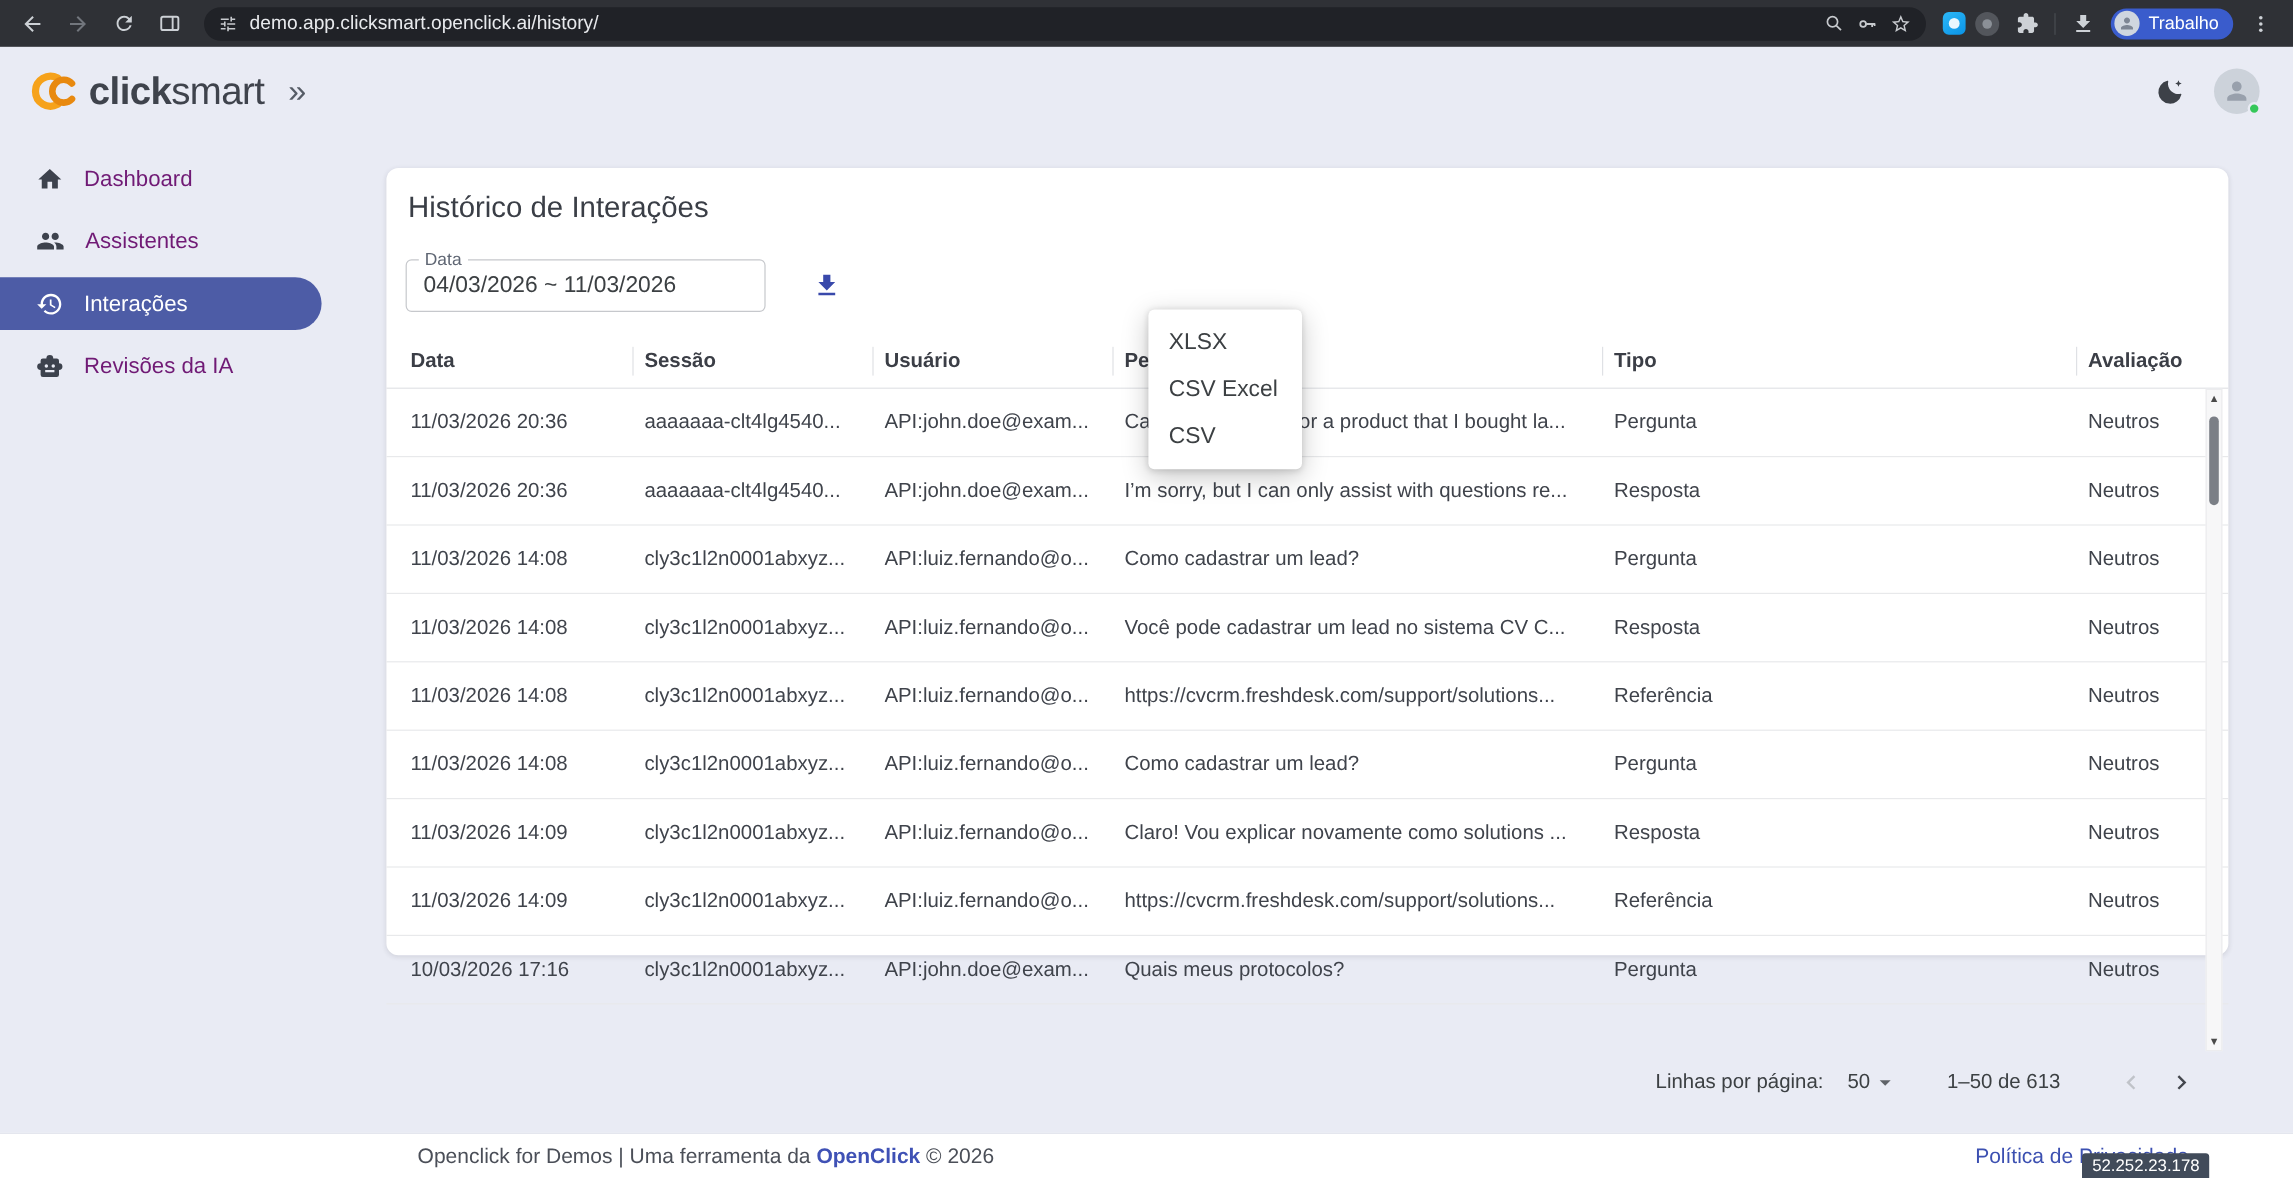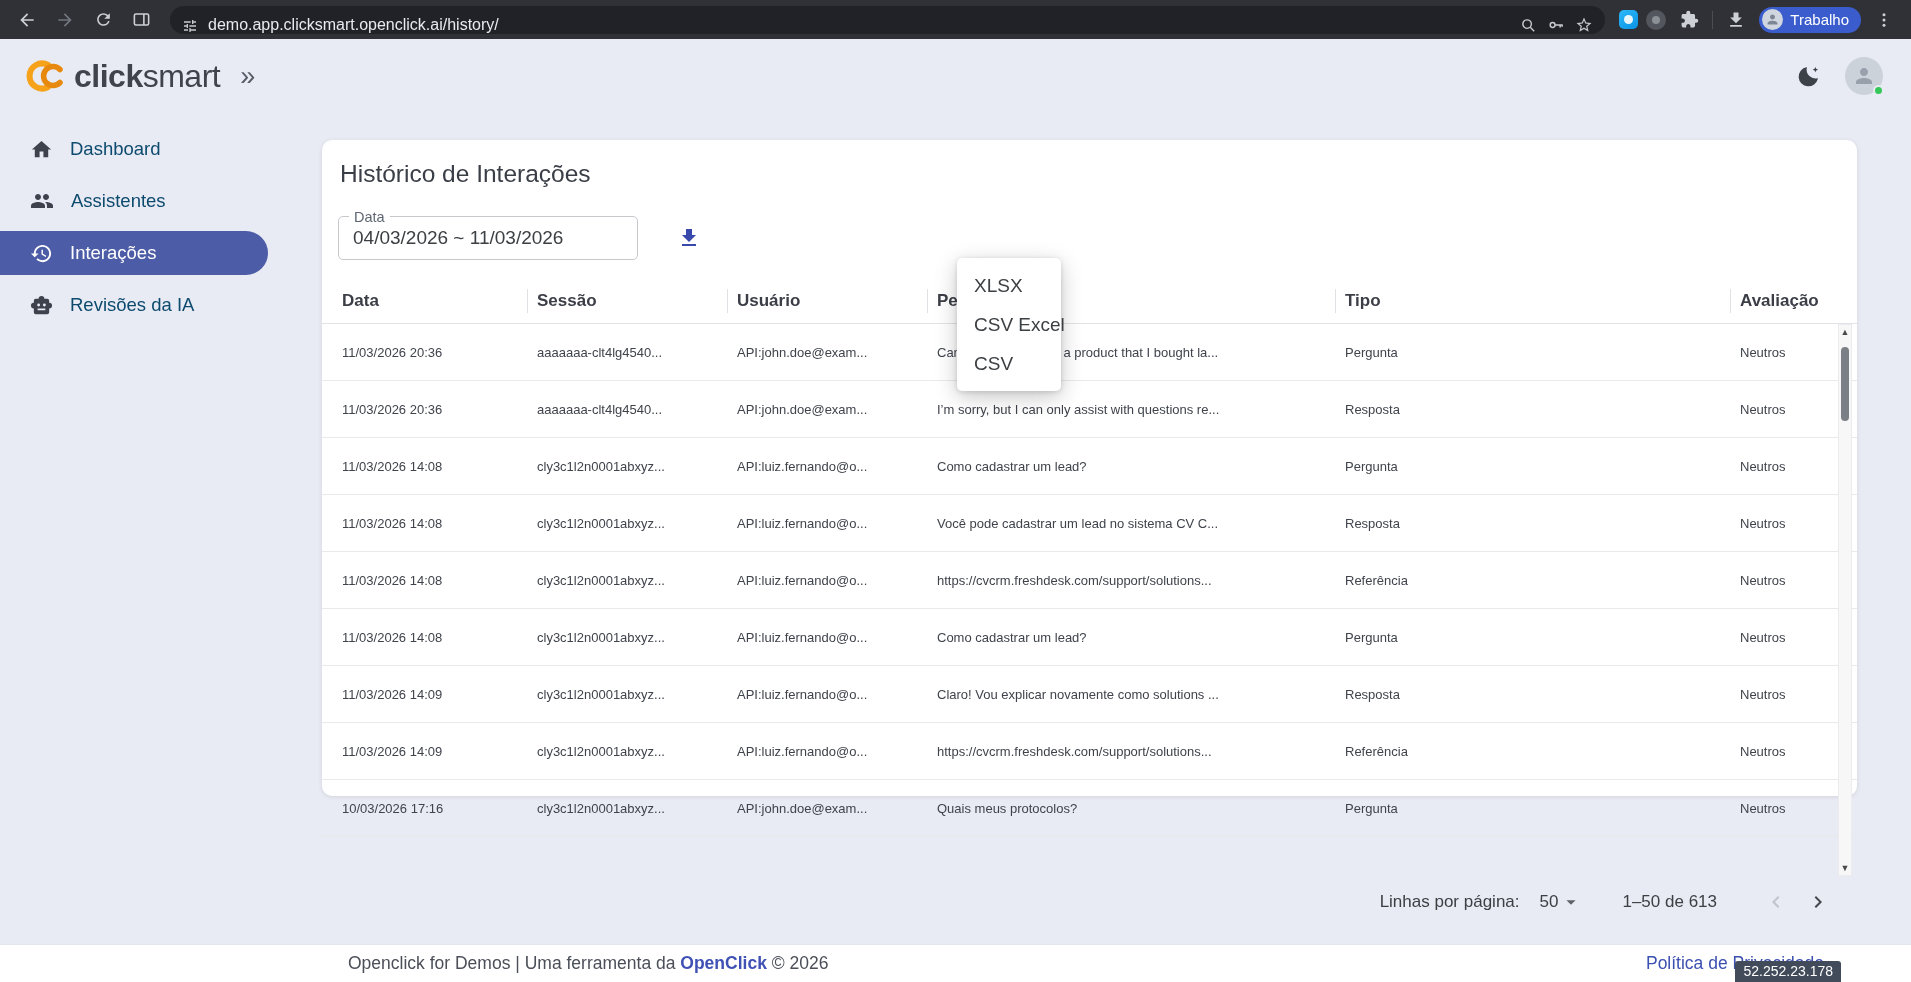--- a/index.html
+++ b/index.html
@@ -15,21 +15,21 @@
 
   
   .browser-bar {
     position:absolute; top:0; left:0; width:1911px; height:39px;
     background:#2f3136; display:flex; align-items:center; padding:0 12px; gap:8px;
   }
   .nav-btn { width:30px; height:30px; border-radius:50%; display:flex; align-items:center; justify-content:center; color:#cdd1d6; flex:0 0 auto; cursor:pointer; }
   .nav-btn.disabled { color:#72767d; }
   .omnibox {
     flex:1 1 auto; height:28px; background:#202227; border-radius:14px;
-    display:flex; align-items:flex-end; gap:10px; padding:0 12px; margin:0 6px; min-width:0;
+    display:flex; align-items:center; gap:10px; padding:0 12px; margin:0 6px; min-width:0;
   }
   .omnibox .url { flex:1 1 auto; color:#e8eaed; font-size:16px; white-space:nowrap; overflow:hidden; }
   .omni-ic { color:#c7cace; flex:0 0 auto; cursor:pointer; }
   .ext-blue { width:19px; height:19px; border-radius:5px; background:linear-gradient(145deg,#2cb8f8,#0a93e6); flex:0 0 auto; position:relative; cursor:pointer; }
   .ext-blue::after { content:""; position:absolute; left:5px; top:5px; width:9px; height:9px; border-radius:50%; background:rgba(255,255,255,.9); }
   .ext-dark { width:20px; height:20px; border-radius:50%; background:#53565c; flex:0 0 auto; position:relative; cursor:pointer; }
   .ext-dark::after { content:""; position:absolute; left:6px; top:6px; width:8px; height:8px; border-radius:50%; background:#8b9097; }
   .tb-divider { width:1px; height:18px; background:#4a4d52; flex:0 0 auto; }
   .profile-chip {
     height:26px; border-radius:13px; background:#3a5ccc; color:#fff;
@@ -50,21 +50,21 @@
   .collapse-btn { margin-left:20px; font-size:27px; color:#565c66; cursor:pointer; line-height:1; }
   .header-spacer { flex:1; }
   .moon-btn { width:42px; height:42px; border-radius:50%; display:flex; align-items:center; justify-content:center; color:#3d4148; cursor:pointer; }
   .avatar { width:38px; height:38px; border-radius:50%; background:#ccd2da; position:relative; margin-left:16px; cursor:pointer; display:flex; align-items:center; justify-content:center; color:#98a0ac; }
   .avatar .status-dot { position:absolute; right:-1px; bottom:-1px; width:11px; height:11px; border-radius:50%; background:#35c759; border:2px solid #e9ebf4; }
 
   
   .sidebar { position:absolute; top:113px; left:0; width:268px; padding-top:14px; }
   .side-item {
     height:44px; display:flex; align-items:center; gap:17px; padding-left:30px;
-    margin-bottom:8px; color:#0c4a6e; font-size:18.5px; font-weight:500;
+    margin-bottom:8px; color:#701a75; font-size:18.5px; font-weight:500;
     border-radius:0 28px 28px 0; cursor:pointer;
   }
   .side-item .si-icon { color:#3d424d; flex:0 0 auto; }
   .side-item.active { background:#4d5ca6; color:#fff; }
   .side-item.active .si-icon { color:#fff; }
 
   
   .card {
     position:absolute; left:322px; top:140px; width:1535px; height:656px;
     background:#ffffff; border-radius:10px; box-shadow:0 1px 4px rgba(40,44,60,.12);
@@ -86,21 +86,21 @@
     display:grid;
     grid-template-columns:195px 200px 200px 408px 395px 1fr;
     padding-left:20px; padding-right:26px; align-items:center;
   }
   .thead { height:46px; border-bottom:1px solid #e2e3e7; font-size:17px; font-weight:600; color:#3b3e46; }
   .thead > div { position:relative; white-space:nowrap; }
   .thead > div:not(:first-child)::before {
     content:""; position:absolute; left:-10px; top:50%; transform:translateY(-50%);
     width:1px; height:24px; background:#dfe1e5;
   }
-  .trow { height:57px; border-bottom:1px solid #e8e9eb; font-size:13px; color:#3f434b; cursor:pointer; }
+  .trow { height:57px; border-bottom:1px solid #e8e9eb; font-size:17px; color:#3f434b; cursor:pointer; }
   .trow > div { white-space:nowrap; overflow:hidden; padding-right:16px; }
 
   
   .vscroll {
     position:absolute; right:5px; top:184px; width:14px; height:552px;
     background:#f7f7f8; border:1px solid #ececee; display:flex; flex-direction:column; align-items:center;
   }
   .vs-arrow { height:14px; font-size:9px; color:#4a4a4a; line-height:14px; cursor:pointer; }
   .vs-track { flex:1; width:100%; position:relative; }
   .vs-thumb { position:absolute; left:2px; top:8px; width:8px; height:74px; border-radius:4px; background:#7b7f86; cursor:grab; }
@@ -112,21 +112,21 @@
   }
   .pg-label { margin-right:20px; }
   .pg-size { display:flex; align-items:center; gap:2px; cursor:pointer; margin-right:40px;justify-content:space-between; }
   .pg-range { margin-right:42px; }
   .pg-chev { width:34px; height:34px; border-radius:50%; display:flex; align-items:center; justify-content:center; cursor:pointer; }
   .pg-chev.disabled { color:#c0c3c9; }
   .pg-chev.enabled { color:#44474e; margin-left:8px; }
 
   
   .export-menu {
-    position:absolute; left:957px; top:258px; width:104px; z-index:60;
+    position:absolute; left:957px; top:258px; width:128px; z-index:60;
     background:#fff; border-radius:5px; padding:8px 0;
     box-shadow:0 6px 22px rgba(0,0,0,.22), 0 1px 5px rgba(0,0,0,.14);
   }
   .export-menu .mitem { height:39px; display:flex; align-items:center; padding:0 17px; font-size:19px; color:#3c4043; cursor:pointer; white-space:nowrap; }
 
   
   .footer {
     position:absolute; left:0; bottom:0; width:1911px; height:38px;
     background:#fff; border-top:1px solid #e4e6ee;
     display:flex; align-items:center; font-size:17.5px; color:#4b4f58;

